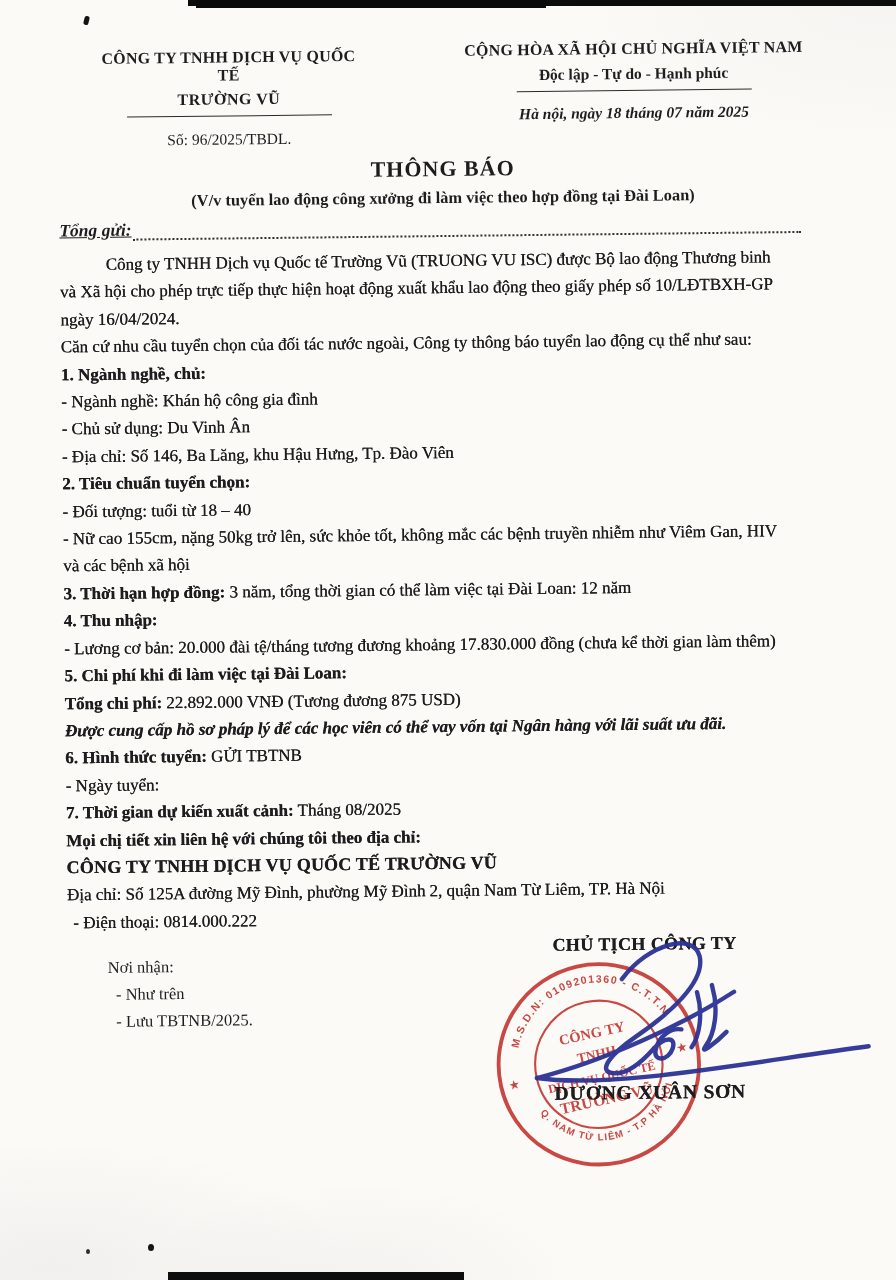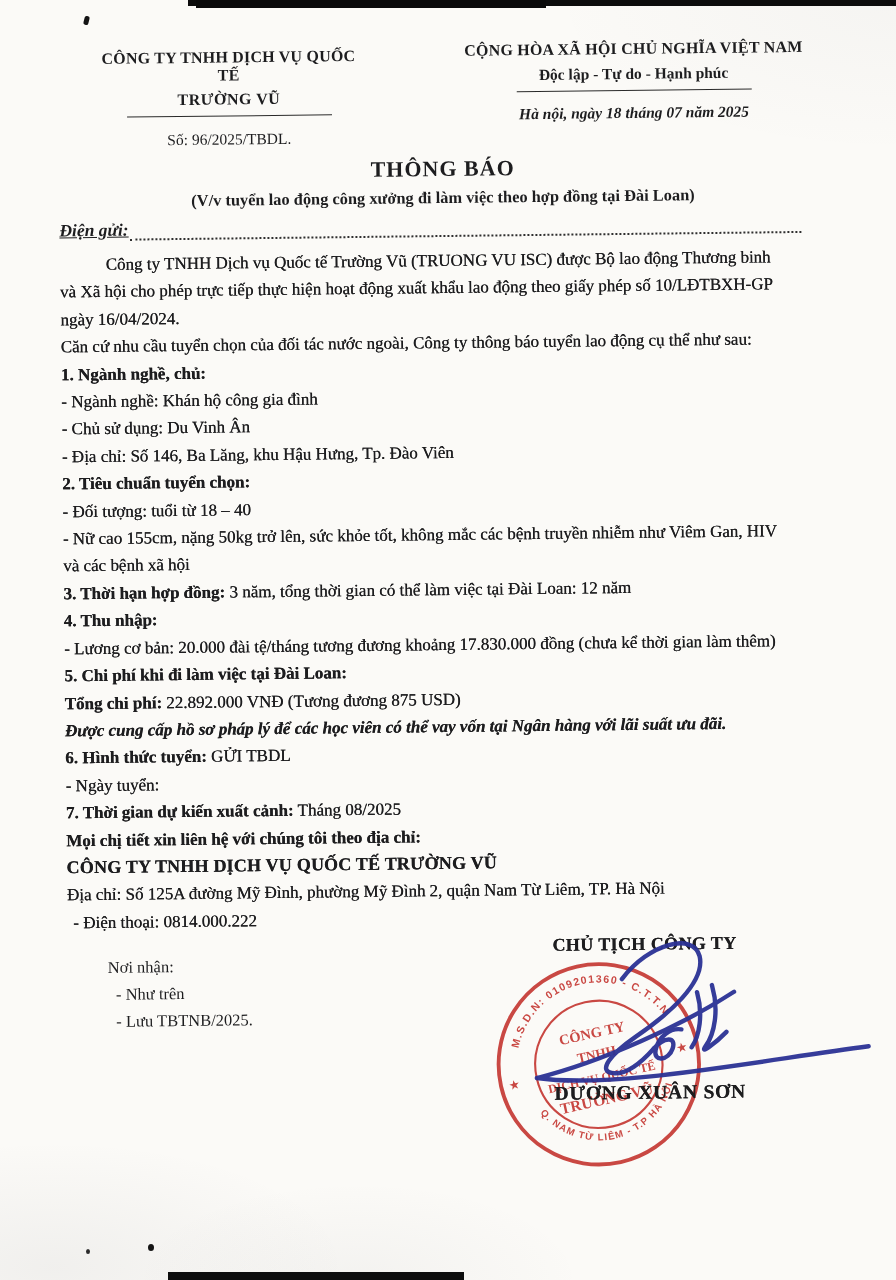--- a/index.html
+++ b/index.html
@@ -85,21 +85,21 @@
       <div class="l1">CỘNG HÒA XÃ HỘI CHỦ NGHĨA VIỆT NAM</div>
       <div class="l2">Độc lập - Tự do - Hạnh phúc</div>
       <div class="hdr-rule-r"></div>
       <div class="date-line">Hà nội, ngày 18 tháng 07 năm 2025</div>
     </div>
 
     <div class="title">THÔNG BÁO</div>
     <div class="subtitle">(V/v tuyển lao động công xưởng đi làm việc theo hợp đồng tại Đài Loan)</div>
 
     <div class="salute">
-      <span class="lbl">Điện gửi:</span>
+      <span class="lbl">Tổng gửi:</span>
       <span class="dots"></span>
     </div>
 
     <div class="body">
       <div class="ln indent"><b></b><span>Công ty TNHH Dịch vụ Quốc tế Trường Vũ (TRUONG VU ISC) được Bộ lao động Thương binh</span></div>
       <div class="ln"><b></b><span>và Xã hội cho phép trực tiếp thực hiện hoạt động xuất khẩu lao động theo giấy phép số 10/LĐTBXH-GP</span></div>
       <div class="ln"><b></b><span>ngày 16/04/2024.</span></div>
       <div class="ln"><b></b><span>Căn cứ nhu cầu tuyển chọn của đối tác nước ngoài, Công ty thông báo tuyển lao động cụ thể như sau:</span></div>
       <div class="ln"><b>1. Ngành nghề, chủ:</b><span></span></div>
       <div class="ln"><b></b><span>- Ngành nghề: Khán hộ công gia đình</span></div>
@@ -108,21 +108,21 @@
       <div class="ln"><b>2. Tiêu chuẩn tuyển chọn:</b><span></span></div>
       <div class="ln"><b></b><span>- Đối tượng: tuổi từ 18 – 40</span></div>
       <div class="ln"><b></b><span>- Nữ cao 155cm, nặng 50kg trở lên, sức khỏe tốt, không mắc các bệnh truyền nhiễm như Viêm Gan, HIV</span></div>
       <div class="ln"><b></b><span>và các bệnh xã hội</span></div>
       <div class="ln"><b>3. Thời hạn hợp đồng:</b><span> 3 năm, tổng thời gian có thể làm việc tại Đài Loan: 12 năm</span></div>
       <div class="ln"><b>4. Thu nhập:</b><span></span></div>
       <div class="ln"><b></b><span>- Lương cơ bản: 20.000 đài tệ/tháng tương đương khoảng 17.830.000 đồng (chưa kể thời gian làm thêm)</span></div>
       <div class="ln"><b>5. Chi phí khi đi làm việc tại Đài Loan:</b><span></span></div>
       <div class="ln"><b>Tổng chi phí:</b><span> 22.892.000 VNĐ (Tương đương 875 USD)</span></div>
       <div class="ln"><b></b><span class="bi-t">Được cung cấp hồ sơ pháp lý để các học viên có thể vay vốn tại Ngân hàng với lãi suất ưu đãi.</span></div>
-      <div class="ln"><b>6. Hình thức tuyển:</b><span> GỬI TBDL</span></div>
+      <div class="ln"><b>6. Hình thức tuyển:</b><span> GỬI TBTNB</span></div>
       <div class="ln"><b></b><span>- Ngày tuyển:</span></div>
       <div class="ln"><b>7. Thời gian dự kiến xuất cảnh:</b><span> Tháng 08/2025</span></div>
       <div class="ln"><b>Mọi chị tiết xin liên hệ với chúng tôi theo địa chỉ:</b><span></span></div>
       <div class="ln big"><b>CÔNG TY TNHH DỊCH VỤ QUỐC TẾ TRƯỜNG VŨ</b><span></span></div>
       <div class="ln"><b></b><span>Địa chỉ: Số 125A đường Mỹ Đình, phường Mỹ Đình 2, quận Nam Từ Liêm, TP. Hà Nội</span></div>
       <div class="ln pad8"><b></b><span>- Điện thoại: 0814.000.222</span></div>
     </div>
 
     <div class="sign-title">CHỦ TỊCH CÔNG TY</div>
 

